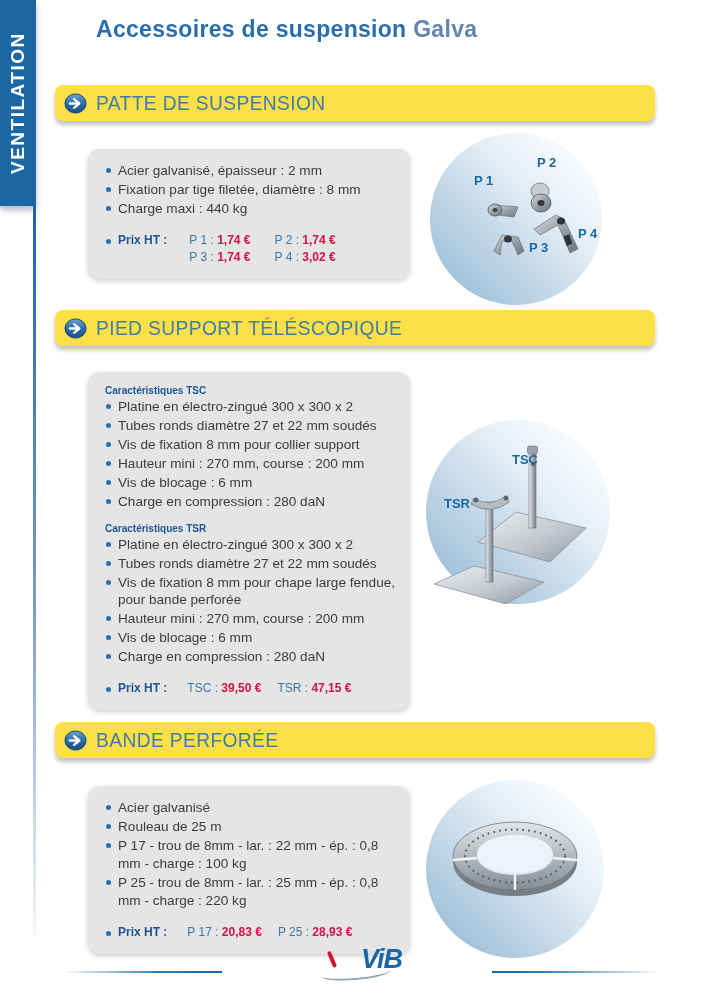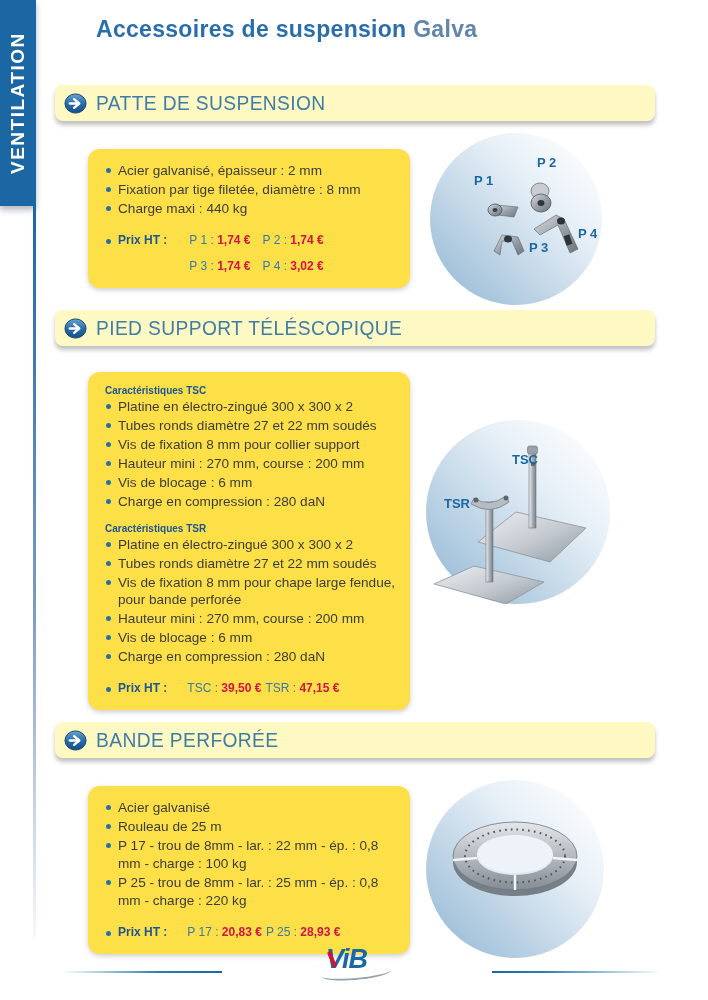--- a/index.html
+++ b/index.html
@@ -25,35 +25,35 @@
     background:linear-gradient(to bottom, #1a67a3 0%, #7d9cc4 55%, rgba(200,205,230,0.15) 100%);
   }
 
   
   .page-title { position:absolute; left:72px; top:16px; font-size:23px; color:#2a6dab; letter-spacing:0.3px;margin-left:24px; }
   .page-title .bold-part { font-weight:bold; color:#6286ab; }
 
   
   .section-header {
     position:absolute; left:55px; width:600px; height:36px;
-    background:#fef9c3; border-radius:8px;
+    background:#fde047; border-radius:8px;
     box-shadow:0 4px 4px rgba(50,50,50,.30);
     display:flex; align-items:center; gap:9px; padding-left:9px;
   }
   .section-header .label {
     color:#3f7ca8; font-size:20px; letter-spacing:0.4px;
     transform:scaleX(.96); transform-origin:left center; white-space:nowrap;
   }
   .hdr1 { top:85px; } .hdr2 { top:310px; } .hdr3 { top:722px; }
   .arrow-icon { width:23px; height:23px; display:block; }
 
   
   .info-box {
     position:absolute; left:88px; width:322px;
-    background:#fde047; border-radius:12px;
+    background:#e5e5e5; border-radius:12px;
     box-shadow:0 2px 5px rgba(60,60,60,.25);
     padding:13px 12px 15px 17px;
   }
   .box1 { top:149px; } .box2 { top:372px; } .box3 { top:786px; }
   .bullets { list-style:none; }
   .bullets li {
     position:relative; padding-left:13px; font-size:13.6px; color:#3d3c3c;
     line-height:1.32; margin-bottom:1px;
   }
   .bullets li::before {
@@ -63,22 +63,22 @@
   .char-heading { color:#1b5597; font-weight:bold; font-size:10px; margin-bottom:2px; }
   .sub-gap { margin-top:12px; }
 
   
   .price-row { display:flex; margin-top:15px; font-size:12px; align-items:flex-start; }
   .price-bullet { position:relative; padding-left:13px; color:#1b5597; font-weight:bold; white-space:nowrap; }
   .price-bullet::before {
     content:""; position:absolute; left:1px; top:6px; width:5px; height:5px;
     border-radius:50%; background:#2a6dab;
   }
-  .price-grid { display:grid; grid-template-columns:auto auto; column-gap:24px; row-gap:3px; margin-left:22px;gap:12px; }
-  .price-inline { display:flex; gap:4px; margin-left:20px; }
+  .price-grid { display:grid; grid-template-columns:auto auto; column-gap:24px; row-gap:3px; margin-left:22px; }
+  .price-inline { display:flex; gap:16px; margin-left:20px; }
   .plabel { color:#3a77ac; }
   .pval { color:#d31245; font-weight:bold; }
 
   
   .img-circle {
     position:absolute; border-radius:50%;
     background:linear-gradient(45deg, #8fb6d4 0%, #b8d0e3 30%, #e7f0f7 65%, #ffffff 95%);
   }
   .circle1 { left:430px; top:133px; width:172px; height:172px; }
   .circle2 { left:426px; top:420px; width:184px; height:184px; }
@@ -90,21 +90,21 @@
   .page-num { position:absolute; left:24px; top:1007px; color:#1b5ea0; font-weight:normal; font-size:10px; }
   .footer-line-left {
     position:absolute; left:62px; top:971px; width:160px; height:2px;
     background:linear-gradient(to right, rgba(45,127,174,0), #2d7fae 60%, #1a67a3 100%);
   }
   .footer-line-right {
     position:absolute; left:492px; top:971px; width:170px; height:2px;
     background:linear-gradient(to right, #1a67a3 0%, #2d7fae 30%, rgba(45,127,174,0) 100%);
   }
   .vib { position:absolute; left:326px; top:944px; width:64px; height:46px; }
-  .vib-text { font-style:italic; font-weight:bold; font-size:27px; color:#1a67a3; letter-spacing:-1px; }
+  .vib-text { font-style:italic; font-weight:bold; font-size:27px; color:#1a67a3; letter-spacing:-1px;margin-left:35px; }
   .vib-red-stroke {
     position:absolute; left:4px; top:7px; width:3.5px; height:17px;
     background:#cf1437; transform:rotate(-23deg); border-radius:2px;
   }
   .vib-swoosh {
     position:absolute; left:-5px; top:22px; width:70px; height:14px;
     border-bottom:2px solid #93a3ae; border-radius:50%; transform:rotate(-5deg);
   }
 </style>
 </head>

